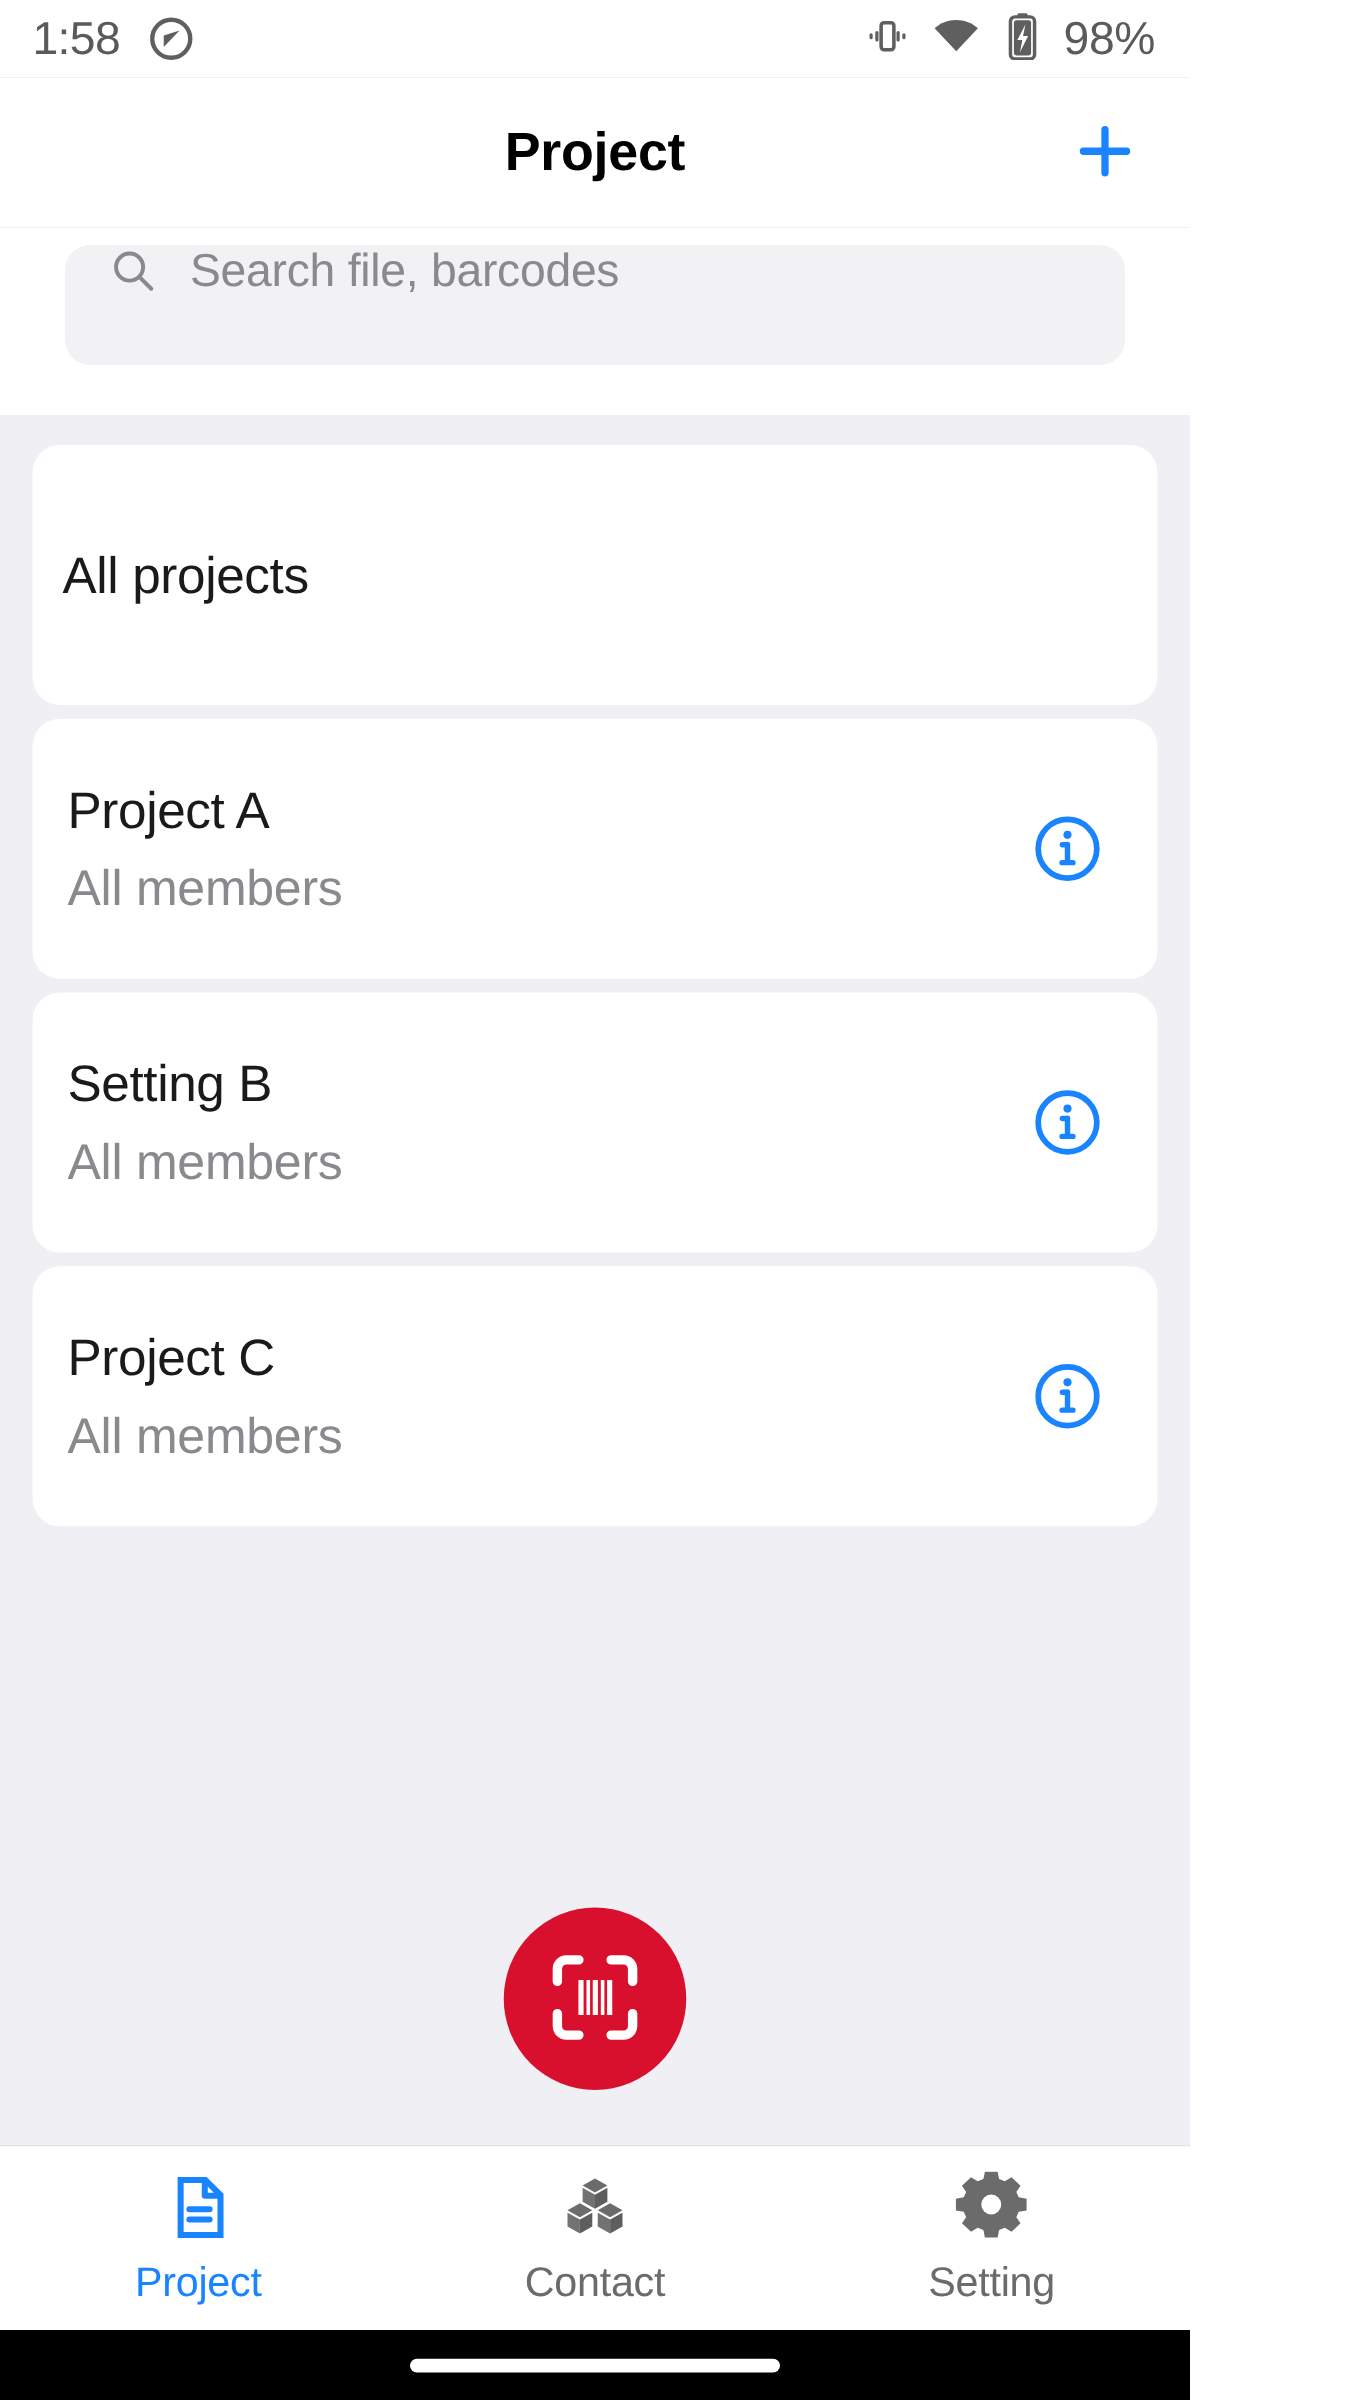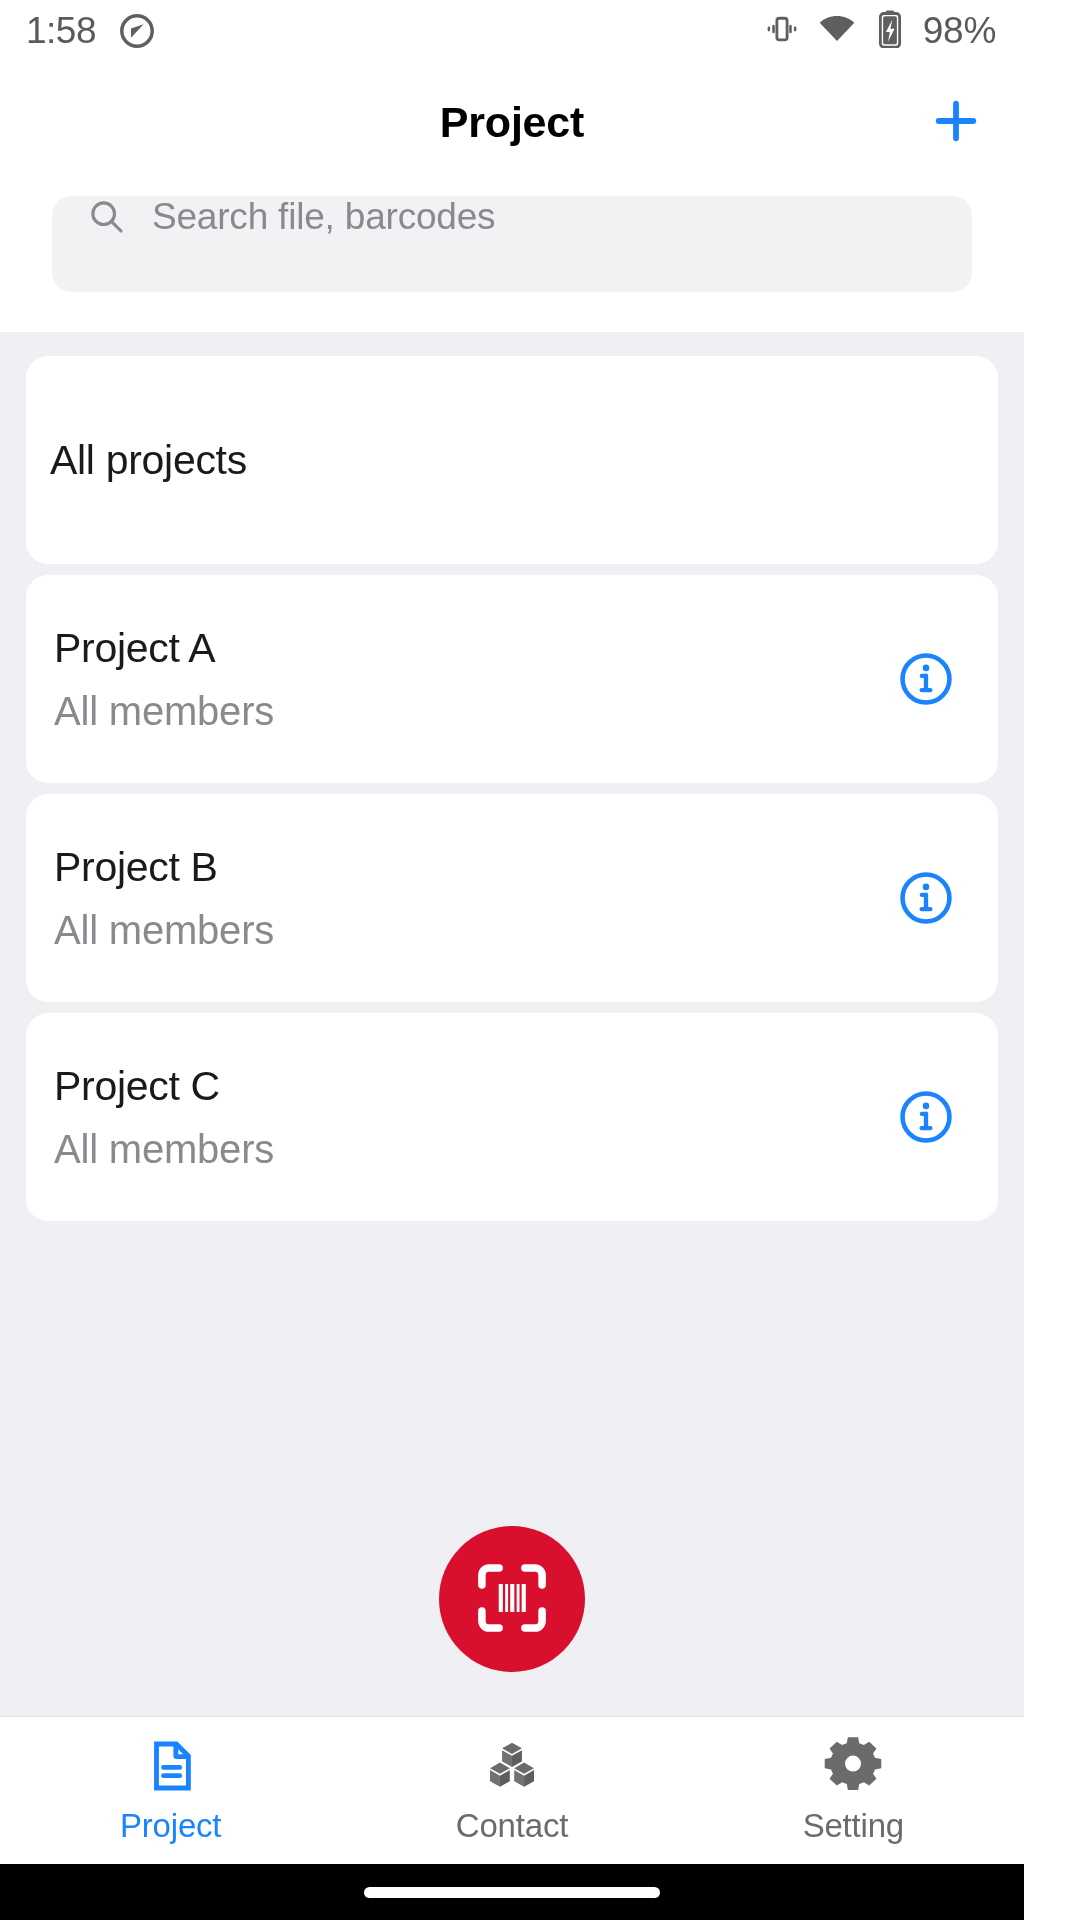--- a/index.html
+++ b/index.html
@@ -2,21 +2,21 @@
 <html><head>
 <meta charset="utf-8">
 <style>
   * { margin:0; padding:0; box-sizing:border-box; }
   html, body {
     width:1080px; height:1920px;
     font-family:"Liberation Sans", sans-serif;
     background:#ffffff;
     overflow:hidden;
   }
-  #app { width:1024px; height:1920px; display:flex; flex-direction:column; position:relative; background:#f9a8d4; }
+  #app { width:952px; height:1920px; display:flex; flex-direction:column; position:relative; background:#f9a8d4; }
 
   
   .statusbar {
     height:62px; flex:0 0 62px;
     display:flex; align-items:center;
     padding:0 28px 0 26px;
     background:#ffffff;
     color:#5f5f5f;
   }
   .sb-time { font-size:37px; font-weight:400; letter-spacing:-0.5px; color:#5a5a5a; }
@@ -207,21 +207,21 @@
         <svg width="58" height="58" viewBox="0 0 24 24">
           <circle cx="12" cy="12" r="9.7" fill="none" stroke="#1a84ff" stroke-width="1.9"></circle>
           <circle cx="12" cy="7.4" r="1.35" fill="#1a84ff"></circle>
           <path d="M12 10.6 V16.6 M10.2 16.6 H13.8 M10.3 10.7 H12" stroke="#1a84ff" stroke-width="1.8" stroke-linecap="round"></path>
         </svg>
       </span>
     </div>
 
     <div class="card project">
       <div class="card-text">
-        <span class="card-title">Project B</span>
+        <span class="card-title">Setting B</span>
         <span class="card-sub">All members</span>
       </div>
       <span class="card-info">
         <svg width="58" height="58" viewBox="0 0 24 24">
           <circle cx="12" cy="12" r="9.7" fill="none" stroke="#1a84ff" stroke-width="1.9"></circle>
           <circle cx="12" cy="7.4" r="1.35" fill="#1a84ff"></circle>
           <path d="M12 10.6 V16.6 M10.2 16.6 H13.8 M10.3 10.7 H12" stroke="#1a84ff" stroke-width="1.8" stroke-linecap="round"></path>
         </svg>
       </span>
     </div>

